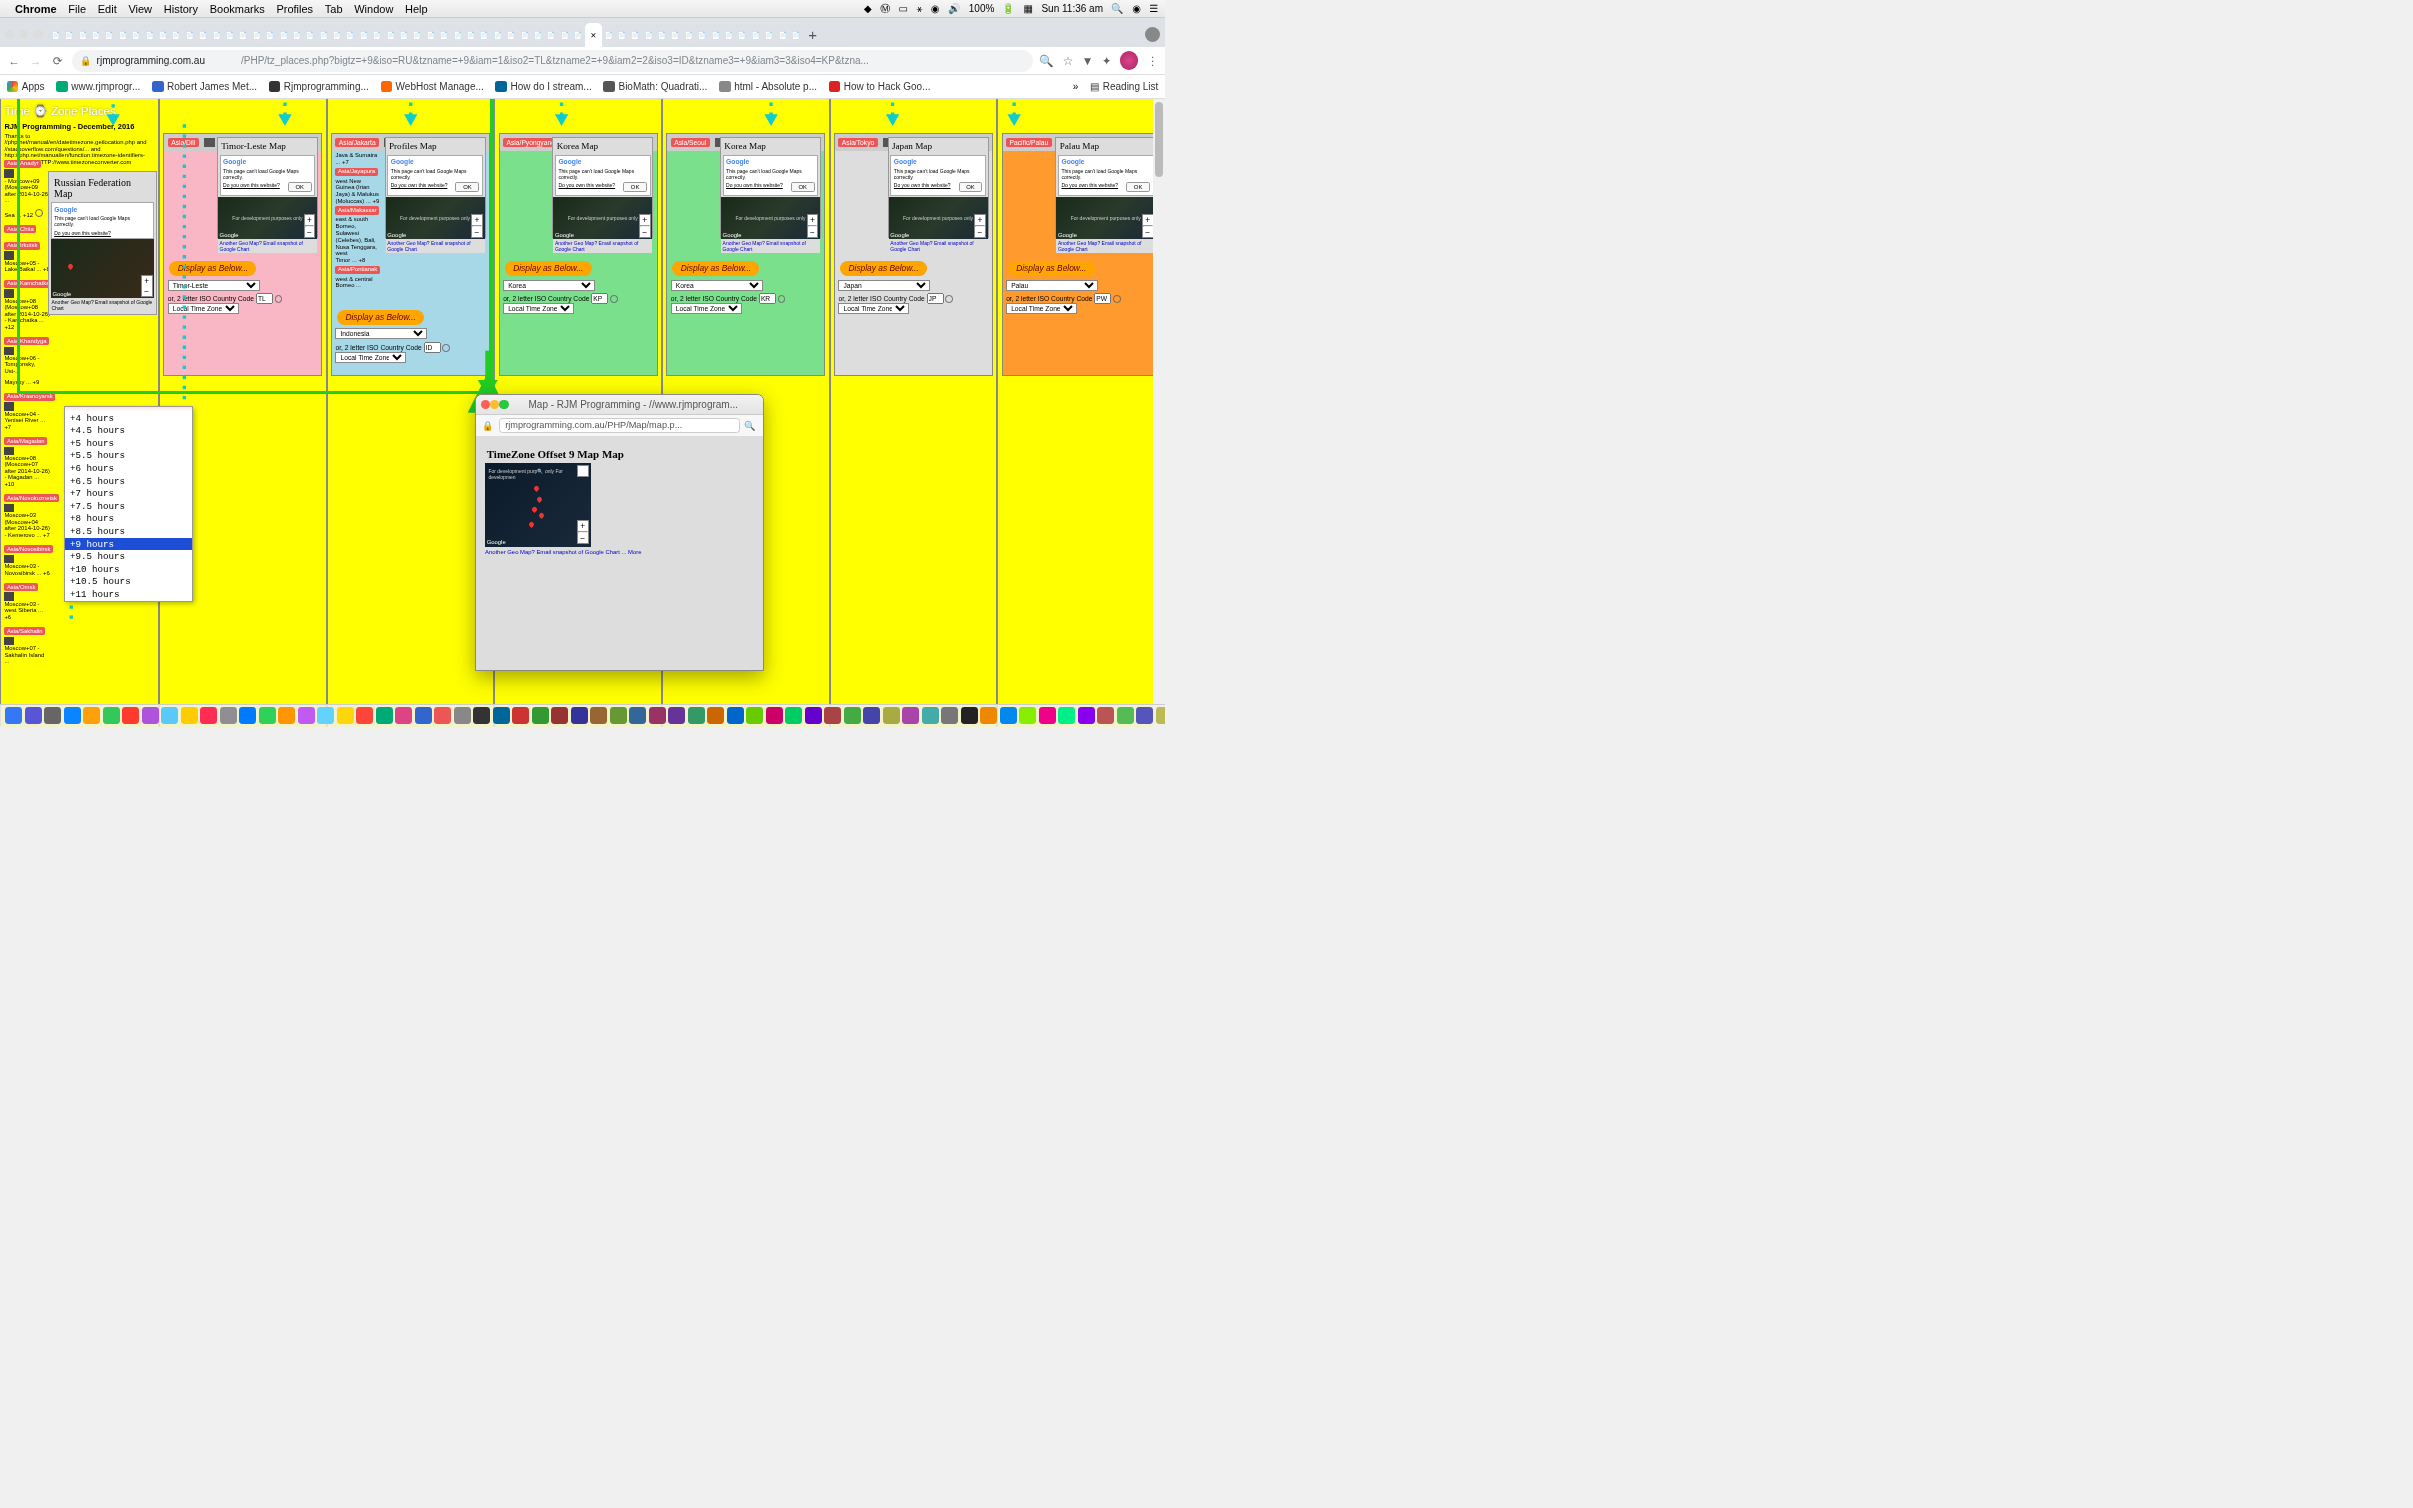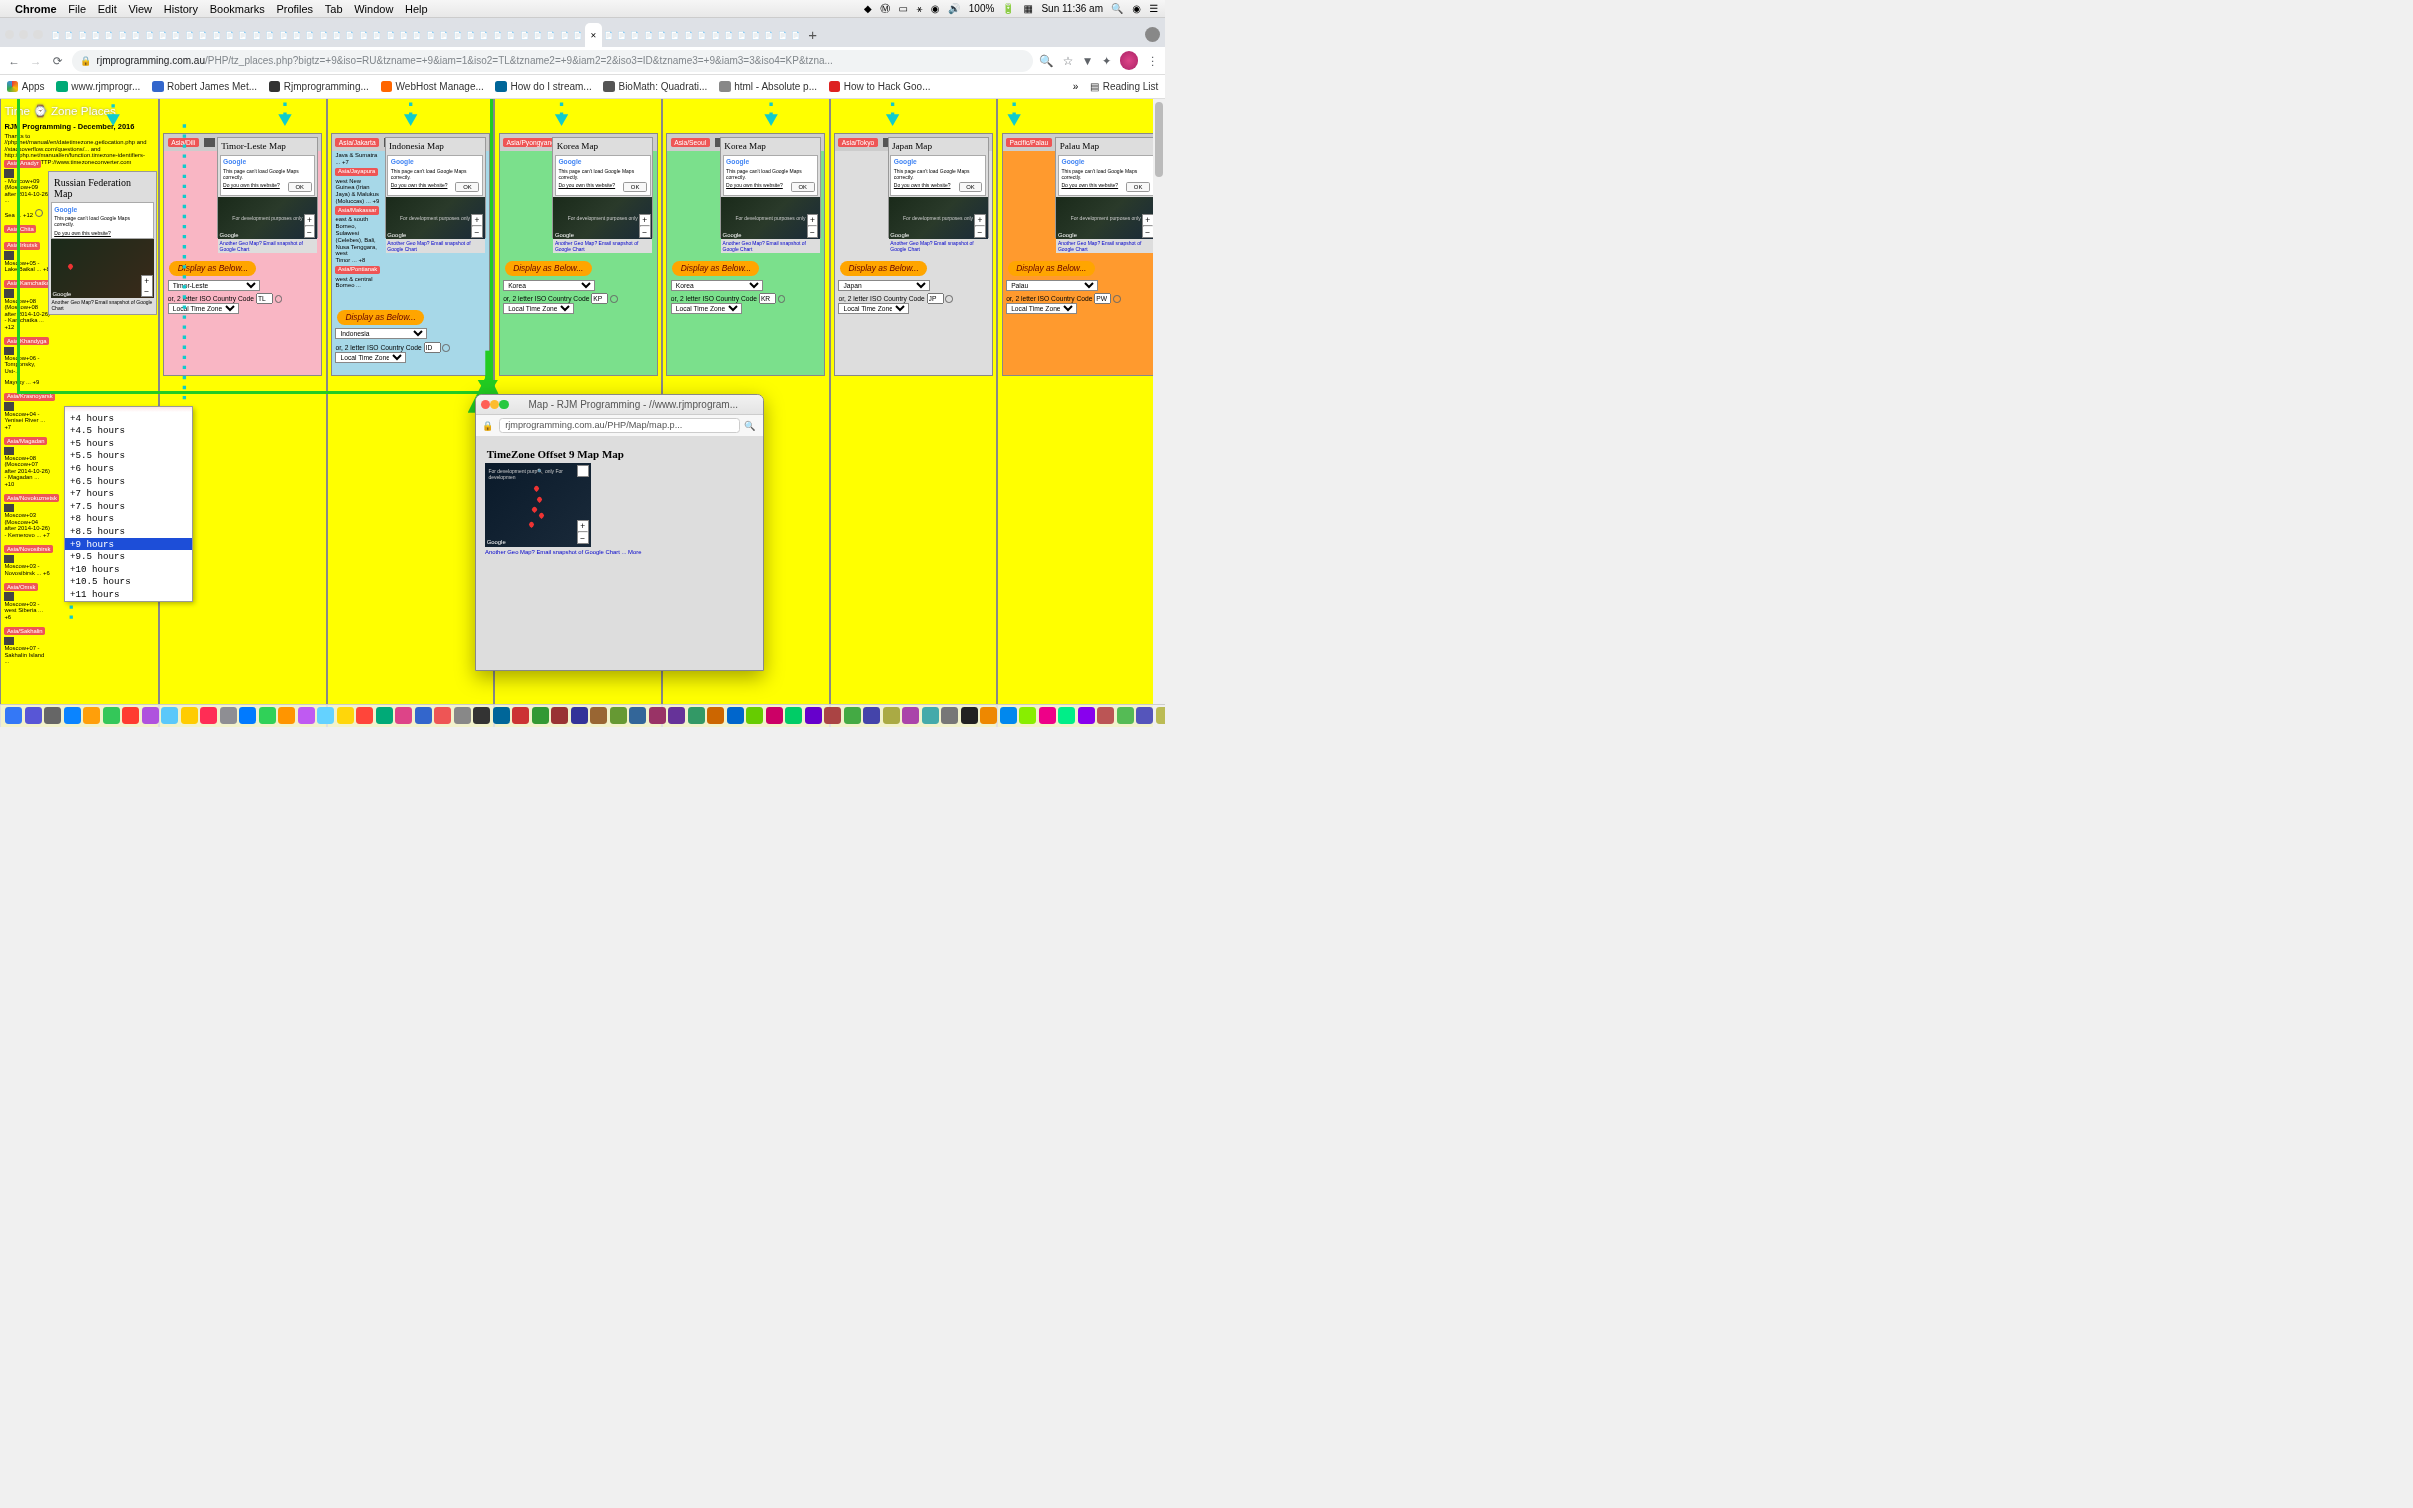--- a/index.html
+++ b/index.html
@@ -21,21 +21,21 @@
 .tab { height: 23.5px; min-width: 13.4px; max-width: 17px; border-radius: 5px 5px 0 0; display: flex; align-items: center; justify-content: center; font-size: 7.5px; overflow: hidden; background: #dee1e6; }
 .tab.active { background: #fff; min-width: 17px; }
 .newtab { width: 20px; text-align: center; color: #555; font-size: 15px; align-self: center; }
 .tabrow .tabend { margin-left: auto; width: 15px; height: 15px; border-radius: 50%; background: #888; align-self: center; }
 
 .addrrow { height: 28.5px; background: #fff; display: flex; align-items: center; padding: 0 6.7px; gap: 6.7px; border-bottom: 0.8px solid #ddd; }
 .navbtn { width: 15px; height: 15px; color: #5f6368; display: inline-flex; align-items: center; justify-content: center; font-size: 11.7px; }
 .addr { flex: 1; height: 22px; background: #f1f3f4; border-radius: 11px; display: flex; align-items: center; padding: 0 8.4px; font-size: 10px; color: #202124; overflow: hidden; white-space: nowrap; }
 .addr .lock { margin-right: 5px; color: #5f6368; font-size: 9.2px; }
 .addr .host { color: #202124; }
-.addr .path { color: #80868b; }
+.addr .path { color: #80868b; padding-left: 36px; }
 .addricons { display: flex; gap: 8.4px; align-items: center; color: #5f6368; font-size: 11.7px; }
 .avatar { width: 18.4px; height: 18.4px; border-radius: 50%; background: radial-gradient(circle,#d48,#a26); }
 
 .bmrow { height: 23.5px; background: #fff; display: flex; align-items: center; padding: 0 6.7px; gap: 11.7px; font-size: 10px; border-bottom: 0.8px solid #ddd; overflow: hidden; white-space: nowrap; }
 .bm { display: inline-flex; align-items: center; gap: 3.4px; color: #333; }
 .bm .fav { width: 11.7px; height: 11.7px; border-radius: 2.5px; display: inline-block; }
 .bmrow .spacer { flex: 1; }
 
 
 .page { position: relative; height: 629px; background: yellow; overflow: hidden; }
@@ -345,21 +345,21 @@
       </div>
     <div class="col colN" id="col2">
         <div class="panel" style="background:#a7d8e8">
           <div class="phead">
             <span class="tzb">Asia/Jakarta</span>
             <span style="width:11.7px;height:8.4px;background:#555;display:inline-block"></span>
             <span class="ref"></span>
           </div>
           <div class="leftinfo"><div>Java &amp; Sumatra ... +7</div><span class="tzb2">Asia/Jayapura</span><div>west New Guinea (Irian Jaya) &amp; Malukus</div><div>(Moluccas) ... +9</div><span class="tzb2">Asia/Makassar</span><div>east &amp; south Borneo, Sulawesi (Celebes), Bali, Nusa Tenggara, west</div><div>Timor ... +8</div><span class="tzb2">Asia/Pontianak</span><div>west &amp; central Borneo ...</div></div>
           <div class="mapframe">
-            <div class="mttl">Indonesia Map</div>
+            <div class="mttl">Profiles Map</div>
             <div class="gbox"><div class="glogo">Google</div><div class="gmsg">This page can't load Google Maps correctly.</div><span style="text-decoration:underline">Do you own this website?</span><span class="gok">OK</span><div style="clear:both"></div></div>
             <div class="satimg">
               <div class="devtxt">For development purposes only</div>
               <div class="zoomctl">+<hr style="margin:0">−</div>
               <div style="position:absolute;bottom:0.8px;left:1.7px;color:#fff;font-size:5.9px">Google</div>
             </div>
             <div class="links"><a>Another Geo Map?  Email snapshot of Google Chart</a></div>
           </div>
           <div class="dispbtn" style="top:176px">Display as Below...</div>
           <div class="sel selCountry" style="top:194px"><select style="width:92px"><option>Indonesia</option></select></div>

